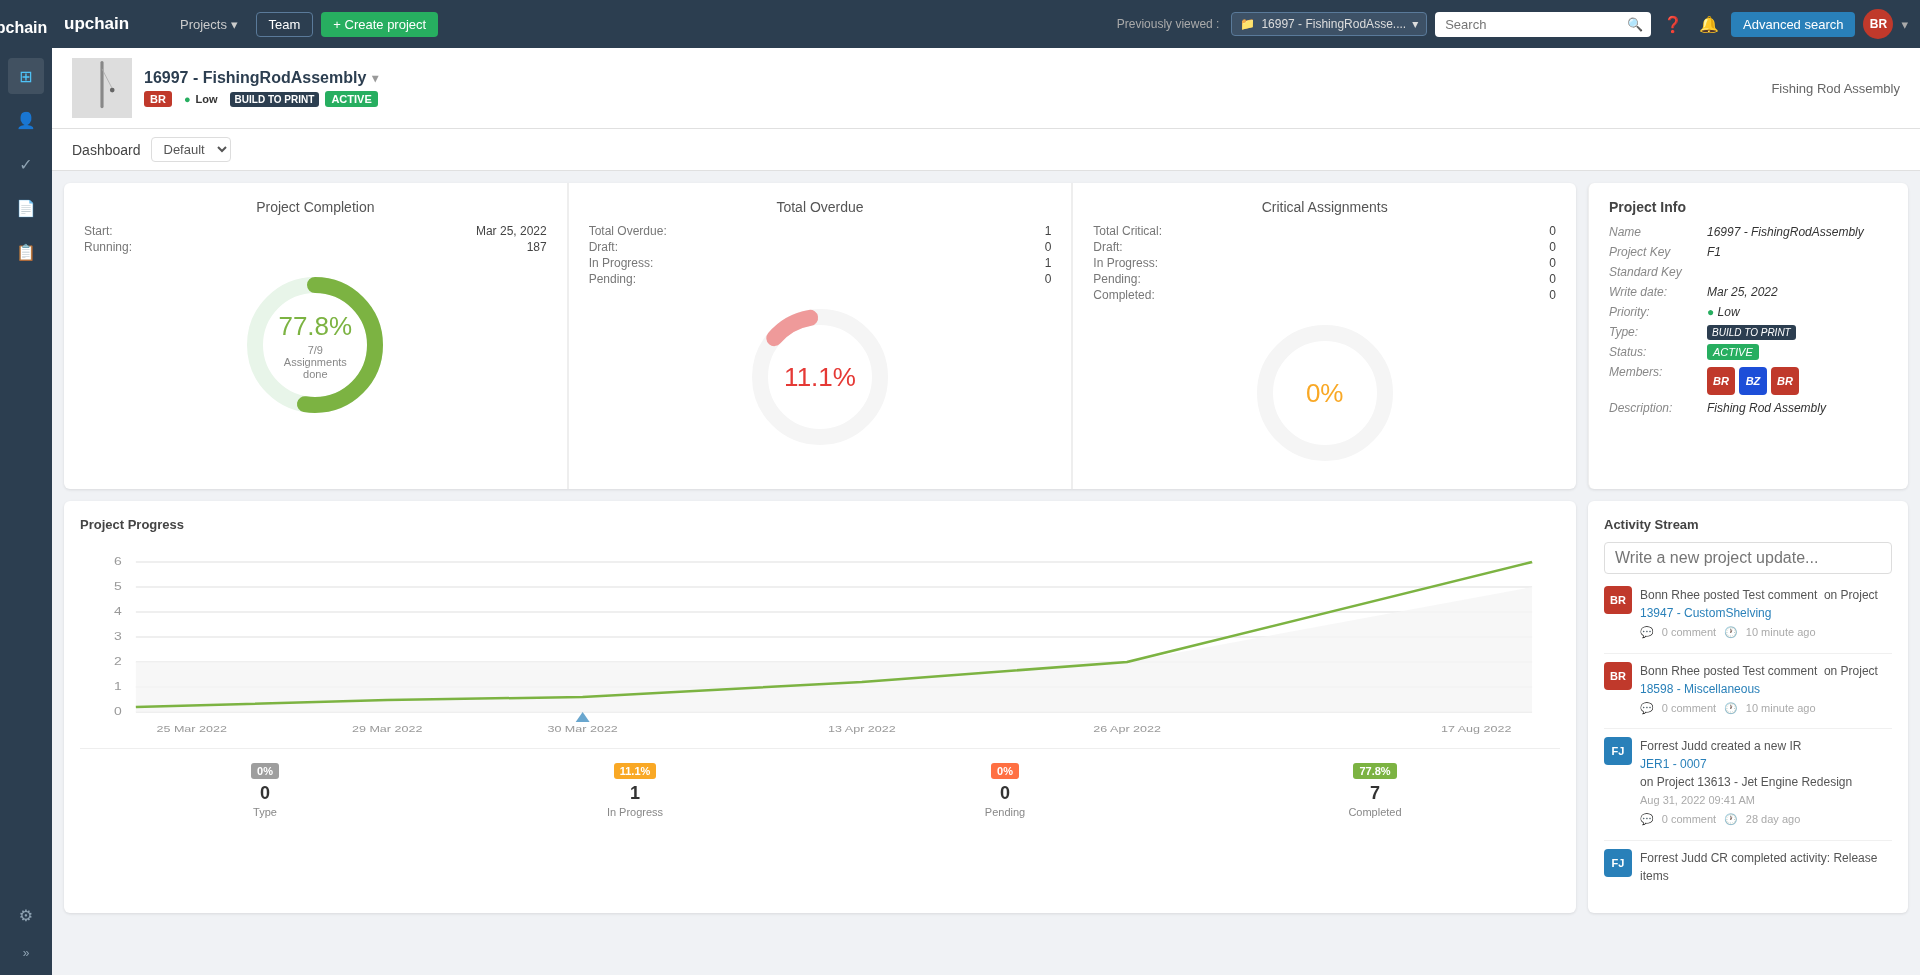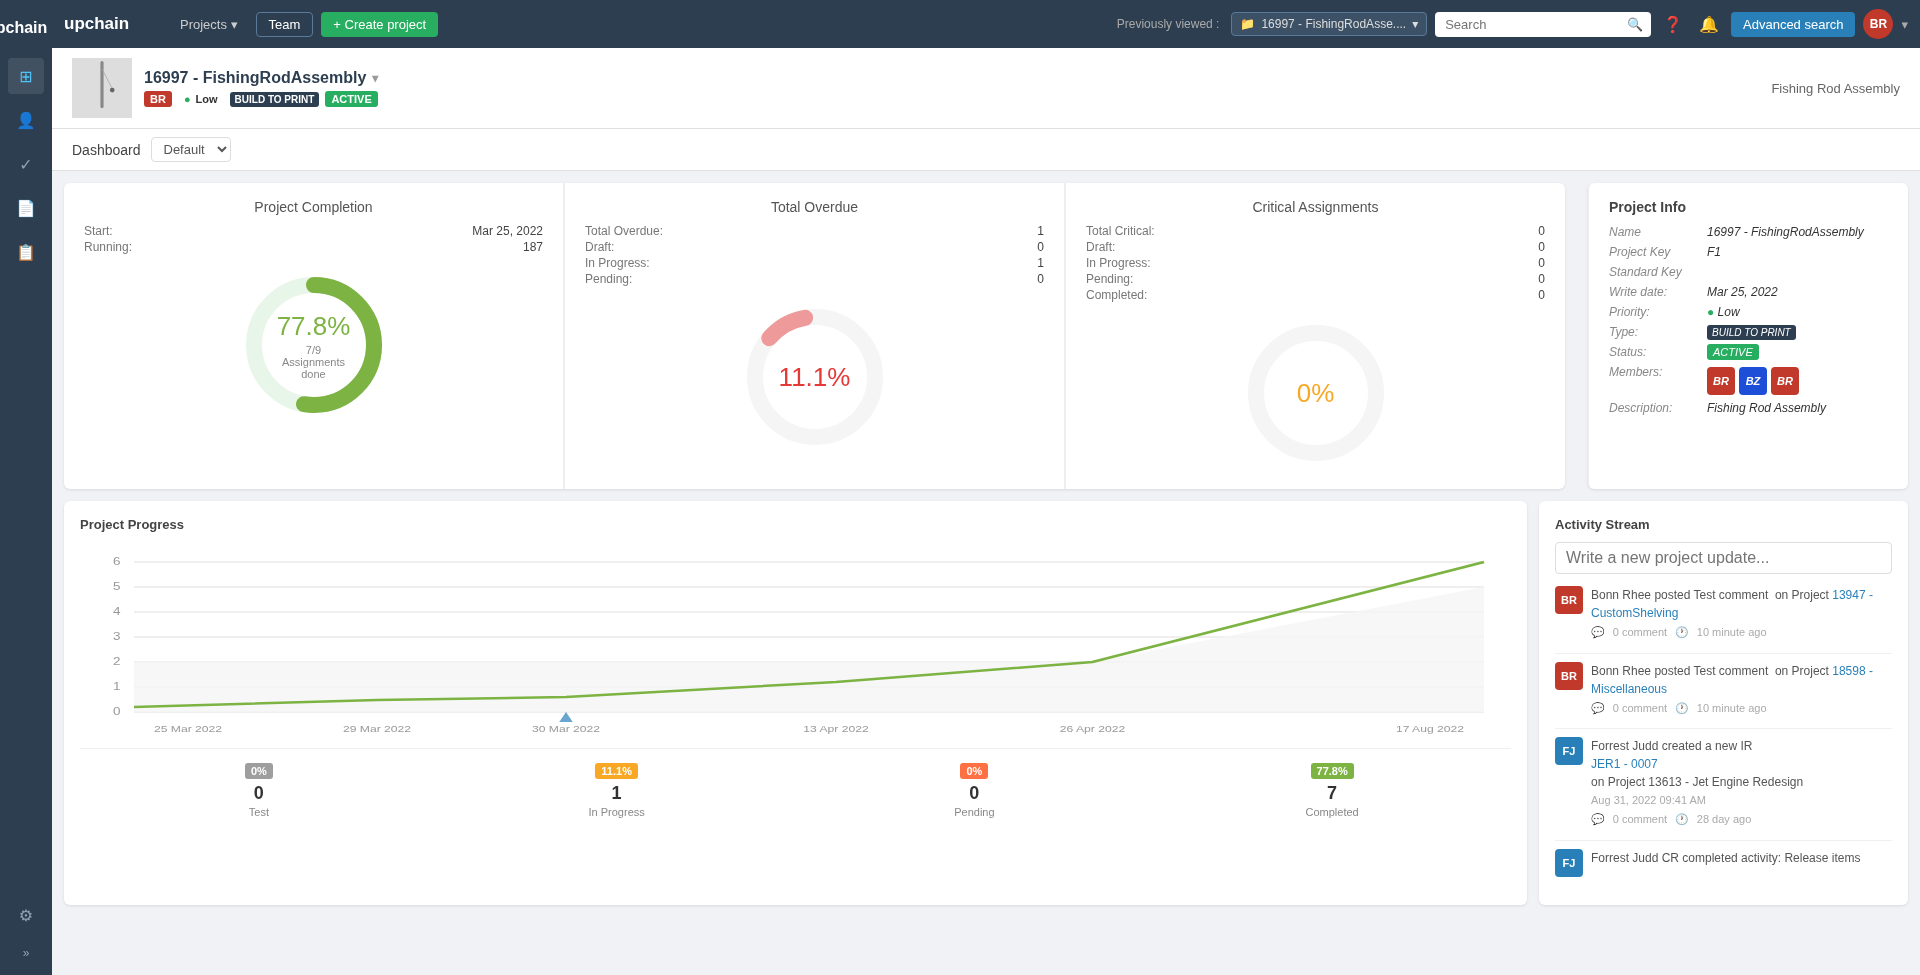--- a/index.html
+++ b/index.html
@@ -102,21 +102,21 @@
     .bg-orange { background: #ff7043; }
     .bg-green { background: #7cb342; }
 
     
     .completed-bar { background: #e8f5e9; padding: 10px 20px; display: flex; align-items: center; gap: 8px; border-top: 1px solid #c8e6c9; margin-top: 4px; border-radius: 0 0 6px 6px; }
     .completed-label { font-size: 12px; color: #555; }
     .completed-progress { flex: 1; height: 8px; background: #ddd; border-radius: 4px; overflow: hidden; }
     .completed-fill { height: 100%; background: #7cb342; border-radius: 4px; }
 
     
-    .activity-card { width: 369px; flex-shrink: 0; background: white; border-radius: 6px; box-shadow: 0 1px 3px rgba(0,0,0,0.1); padding: 16px; overflow-y: auto; }
+    .activity-card { width: 320px; flex-shrink: 0; background: white; border-radius: 6px; box-shadow: 0 1px 3px rgba(0,0,0,0.1); padding: 16px; overflow-y: auto; }
     .activity-title { font-size: 13px; font-weight: 600; color: #444; margin-bottom: 10px; }
     .activity-input { width: 100%; border: 1px solid #ddd; border-radius: 4px; padding: 6px 10px; font-size: 16px; color: #aaa; margin-bottom: 12px; }
     .activity-item { display: flex; gap: 8px; margin-bottom: 12px; }
     .activity-avatar { width: 28px; height: 28px; border-radius: 4px; flex-shrink: 0; display: flex; align-items: center; justify-content: center; color: white; font-size: 11px; font-weight: bold; }
     .activity-body { font-size: 12px; color: #555; line-height: 1.5; }
     .activity-link { color: #2980b9; text-decoration: none; cursor: pointer; }
     .activity-meta { font-size: 11px; color: #aaa; display: flex; align-items: center; gap: 8px; margin-top: 2px; }
 
     .divider-line { height: 1px; background: #f0f0f0; margin: 4px 0 8px; }
   </style>
@@ -199,21 +199,21 @@
       <div class="project-desc">Fishing Rod Assembly</div>
     </div>
 
     <div class="dashboard-header">
       <span class="dashboard-label">Dashboard</span>
       <select class="dashboard-select">
         <option>Default</option>
       </select>
     </div>
 
-    <div style="display:flex; gap:23px; margin:12px;">
+    <div style="display:flex; gap:12px; margin:12px;">
 
       <div style="flex:1; background:white; border-radius:6px; box-shadow:0 1px 3px rgba(0,0,0,0.1); display:flex;">
 
         <div class="card">
           <div class="card-title">Project Completion</div>
           <div class="card-stats">
             <div class="stat-row">
               <span class="stat-label">Start:</span>
               <span class="stat-val">Mar 25, 2022</span>
             </div>
@@ -397,21 +397,21 @@
             <polyline points="40,165 220,158 360,155 560,140 750,120 1040,20" fill="none" stroke="#7cb342" stroke-width="2.5"></polyline>
 
             <polygon points="360,170 355,180 365,180" fill="#2980b9" opacity="0.7"></polygon>
           </svg>
         </div>
 
         <div class="summary-bar">
           <div class="summary-item">
             <span class="summary-badge bg-gray">0%</span>
             <span class="summary-count">0</span>
-            <span class="summary-label">Test</span>
+            <span class="summary-label">Type</span>
           </div>
           <div class="summary-item">
             <span class="summary-badge bg-yellow">11.1%</span>
             <span class="summary-count">1</span>
             <span class="summary-label">In Progress</span>
           </div>
           <div class="summary-item">
             <span class="summary-badge bg-orange">0%</span>
             <span class="summary-count">0</span>
             <span class="summary-label">Pending</span>

